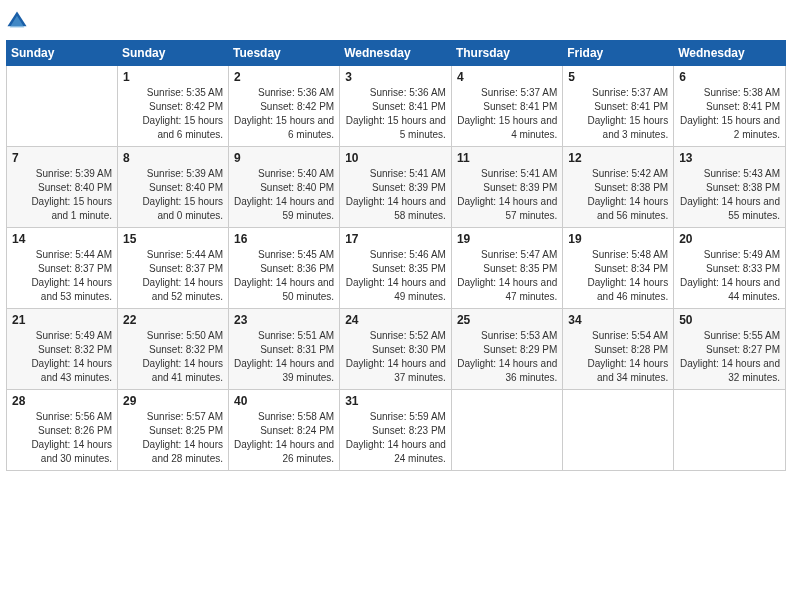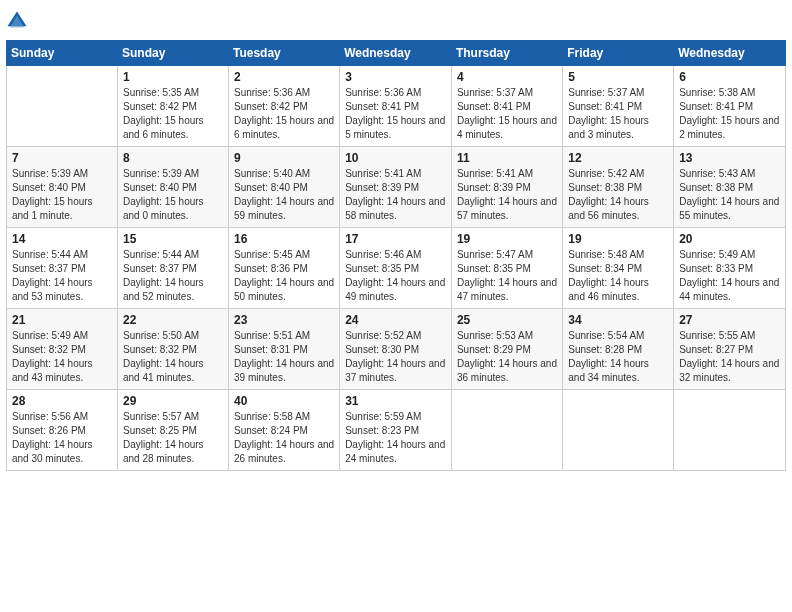--- a/index.html
+++ b/index.html
@@ -69,20 +69,21 @@
     .day-number {
       font-weight: bold;
       font-size: 12px;
       margin-bottom: 2px;
       color: #222;
     }
     .day-info {
       color: #333;
       font-size: 10px;
       line-height: 1.4;
+      text-align: right;
     }
     .empty-cell {
       background: #fff !important;
     }
   </style>
 </head>
 <body>
 
 <div class="container">
   <div class="header">
@@ -221,21 +222,21 @@
           </td>
           <td>
             <div class="day-number">25</div>
             <div class="day-info">Sunrise: 5:53 AM<br>Sunset: 8:29 PM<br>Daylight: 14 hours and 36 minutes.</div>
           </td>
           <td>
             <div class="day-number">34</div>
             <div class="day-info">Sunrise: 5:54 AM<br>Sunset: 8:28 PM<br>Daylight: 14 hours and 34 minutes.</div>
           </td>
           <td>
-            <div class="day-number">27</div>
+            <div class="day-number">50</div>
             <div class="day-info">Sunrise: 5:55 AM<br>Sunset: 8:27 PM<br>Daylight: 14 hours and 32 minutes.</div>
           </td>
         </tr>
         <tr>
           <td>
             <div class="day-number">28</div>
             <div class="day-info">Sunrise: 5:56 AM<br>Sunset: 8:26 PM<br>Daylight: 14 hours and 30 minutes.</div>
           </td>
           <td>
             <div class="day-number">29</div>

